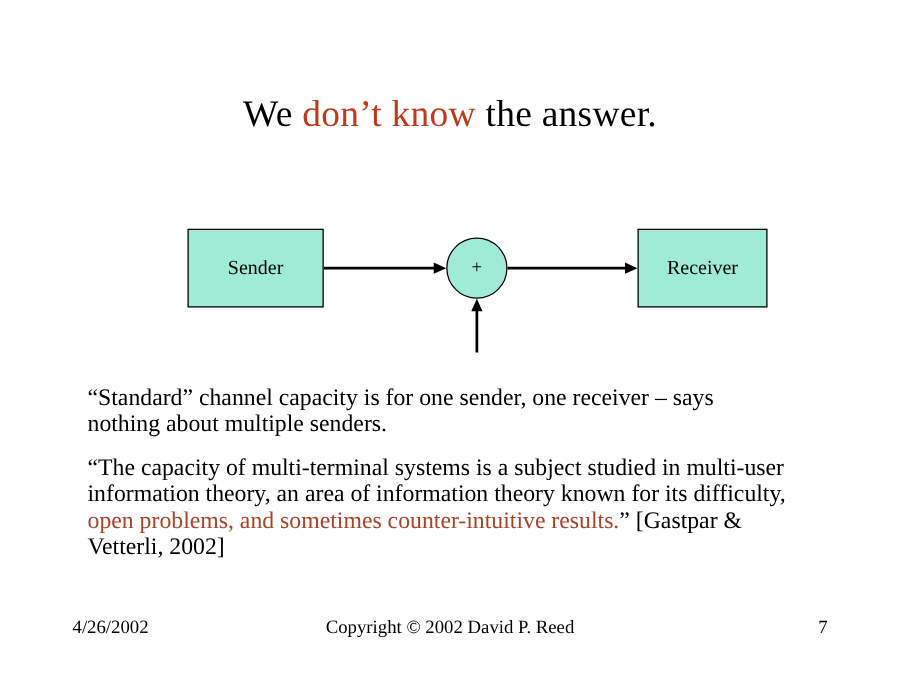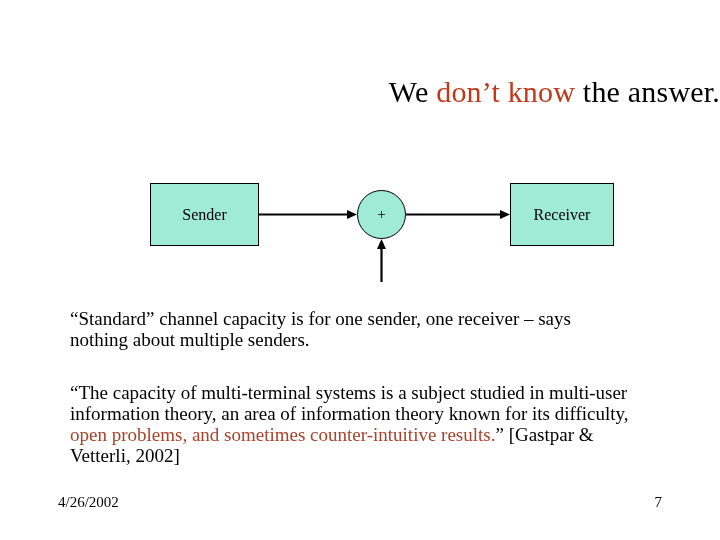--- a/index.html
+++ b/index.html
@@ -16,21 +16,21 @@
     color: #000000;
     -webkit-font-smoothing: none;
   }
 
   
   #slide-title {
     position: absolute;
     left: 0;
     top: 74px;
     width: 720px;
-    text-align: right;
+    text-align: center;
     font-size: 30px;
     line-height: 36px;
     white-space: nowrap;
     letter-spacing: 0.2px;
   }
   #slide-title .t-black { color: #000000; }
   #slide-title .t-red   { color: #C0391B; }
 
   
   #diagram {
@@ -89,21 +89,21 @@
   
   .body-par {
     position: absolute;
     left: 70px;
     width: 560px;
     font-size: 19px;
     line-height: 21px;
     color: #000000;
   }
   #par-1 { top: 308px; }
-  #par-2 { top: 382px; }
+  #par-2 { top: 364px; }
   .t-brick { color: #A8432A; }
 
   
   #footer {
     position: absolute;
     left: 0;
     top: 494px;
     width: 720px;
     height: 20px;
     font-size: 15px;
@@ -171,14 +171,15 @@
 <div class="body-par" id="par-1">
   <span>“Standard” channel capacity is for one sender, one receiver – says nothing about multiple senders.</span>
 </div>
 
 <div class="body-par" id="par-2">
   <span>“The capacity of multi-terminal systems is a subject studied in multi-user information theory, an area of information theory known for its difficulty, </span><span class="t-brick">open problems, and sometimes counter-intuitive results.</span><span>” [Gastpar &amp; Vetterli, 2002]</span>
 </div>
 
 <div id="footer">
   <span id="footer-date">4/26/2002</span>
+  <span id="footer-copyright">Copyright © 2002 David P. Reed</span>
   <span id="footer-pagenum">7</span>
 </div>
 
 </body></html>

